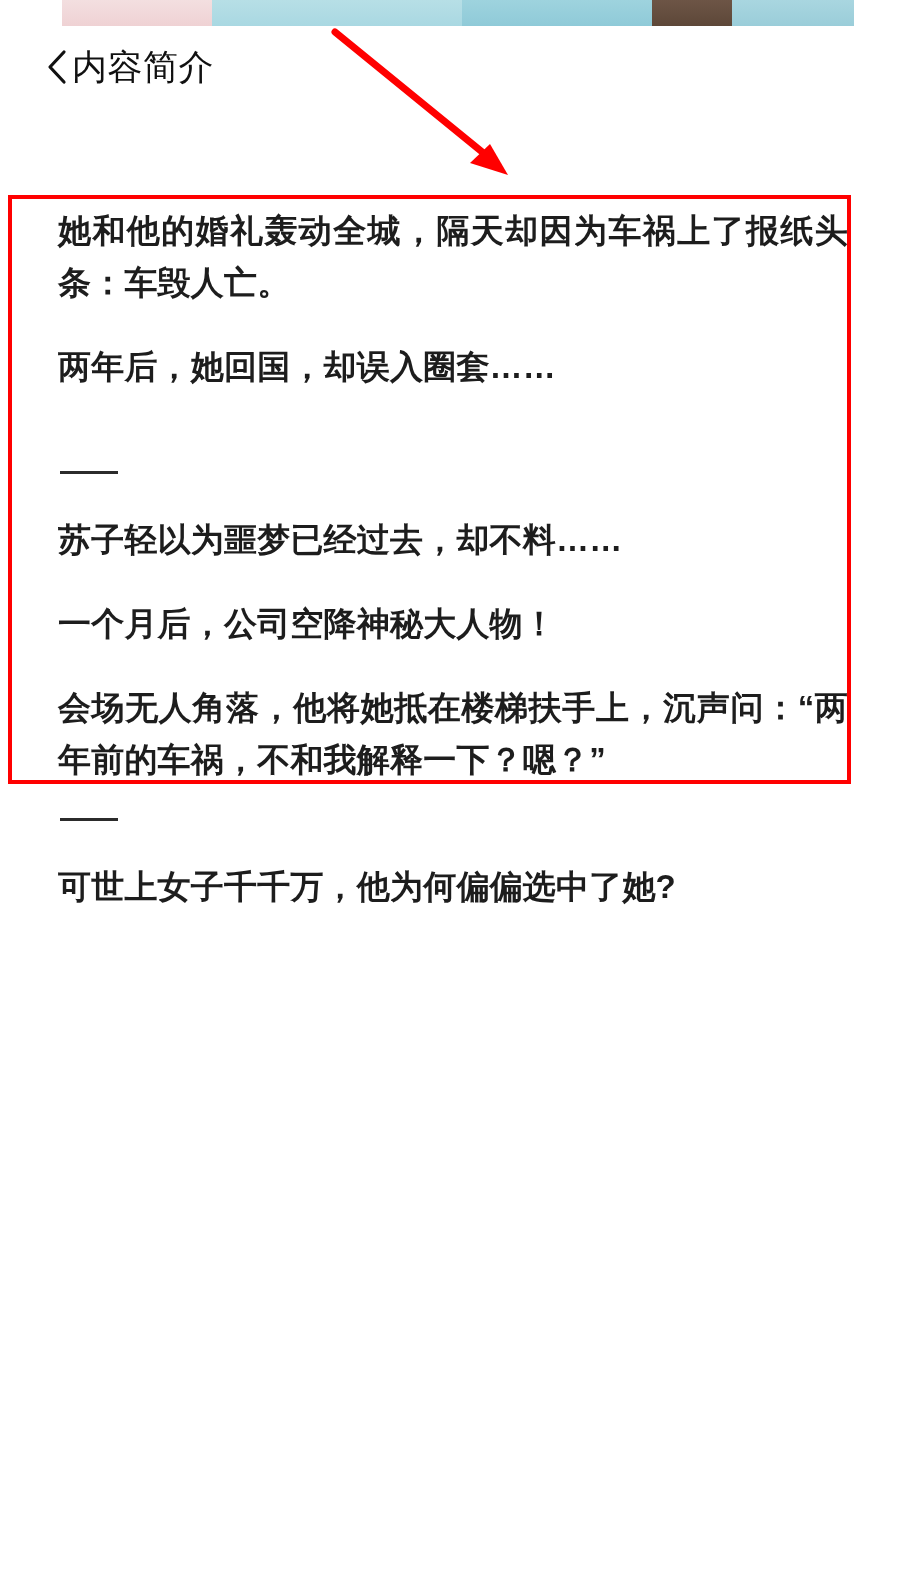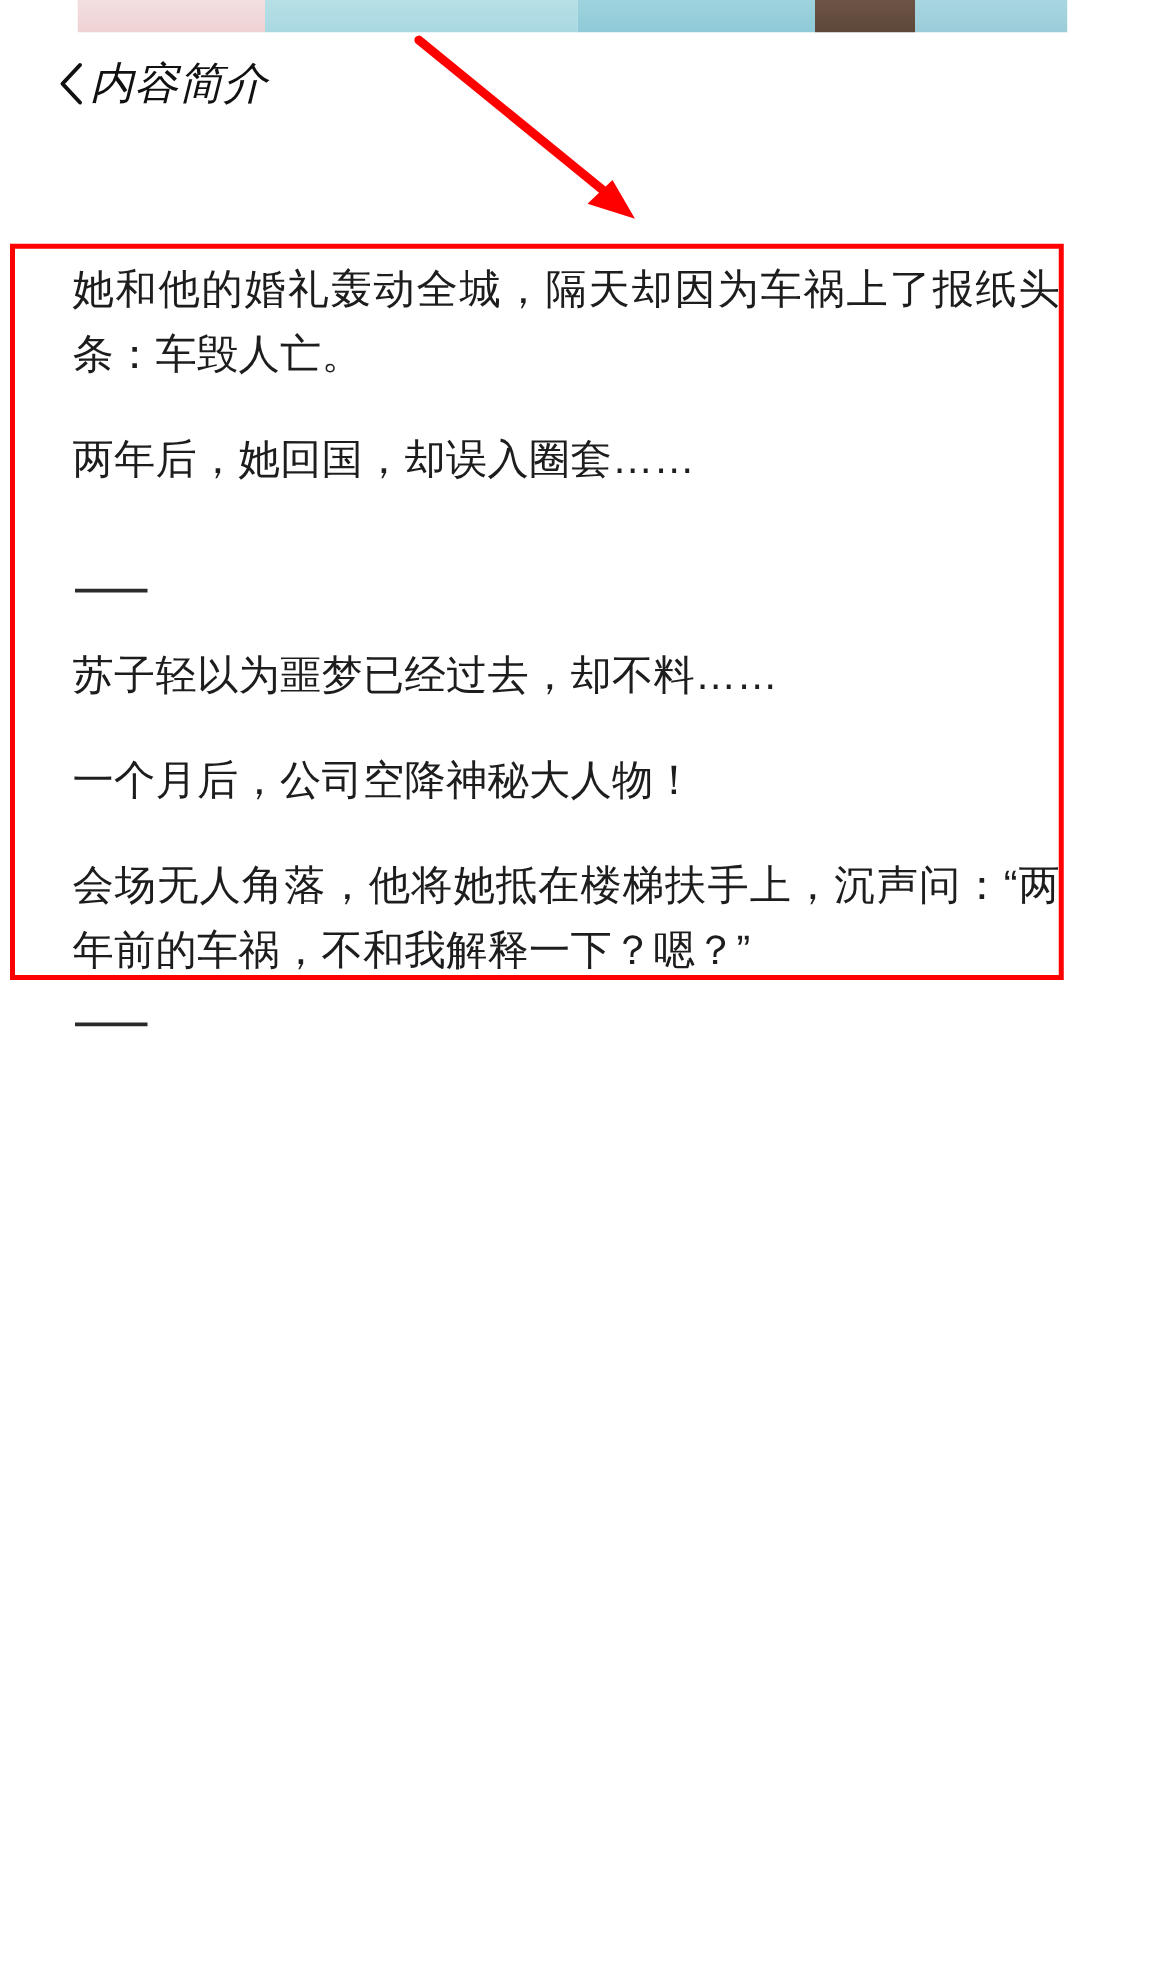--- a/index.html
+++ b/index.html
@@ -37,21 +37,20 @@
   .band-e { left: 670px; width: 122px; background: linear-gradient(180deg,#a9d6e0,#9acdd9); }
 
   
   .section-header {
     position: absolute;
     left: 44px;
     top: 36px;
     display: flex;
     align-items: center;
     height: 62px;
-    font-style: italic;
   }
   .back-chevron {
     width: 26px;
     height: 40px;
     position: relative;
     flex: 0 0 auto;
     margin-right: 2px;
   }
   .back-chevron svg { display: block; }
   .section-title {
@@ -92,21 +91,21 @@
     left: 58px;
     top: 205px;
     width: 790px;
   }
   .para {
     font-size: 33px;
     line-height: 52px;
     color: #1d1d1d;
     margin: 0 0 32px 0;
     letter-spacing: 0.2px;
-    font-weight: 400;
+    font-weight: 700;
     text-align: justify;
   }
   .divider-dash {
     width: 58px;
     height: 3px;
     background: #2b2b2b;
     margin: 18px 0 40px 2px;
   }
   .spacer-after-box { height: 28px; }
 </style>
@@ -146,13 +145,14 @@
 
   <div class="spacer-after-box"></div>
   <div class="divider-dash"></div>
 
   <p class="para">苏子轻以为噩梦已经过去，却不料……</p>
   <p class="para">一个月后，公司空降神秘大人物！</p>
   <p class="para">会场无人角落，他将她抵在楼梯扶手上，沉声问：“两年前的车祸，不和我解释一下？嗯？”</p>
 
   <div class="divider-dash"></div>
 
+  <p class="para">可世上女子千千万，他为何偏偏选中了她?</p>
 </div>
 
 </body></html>

